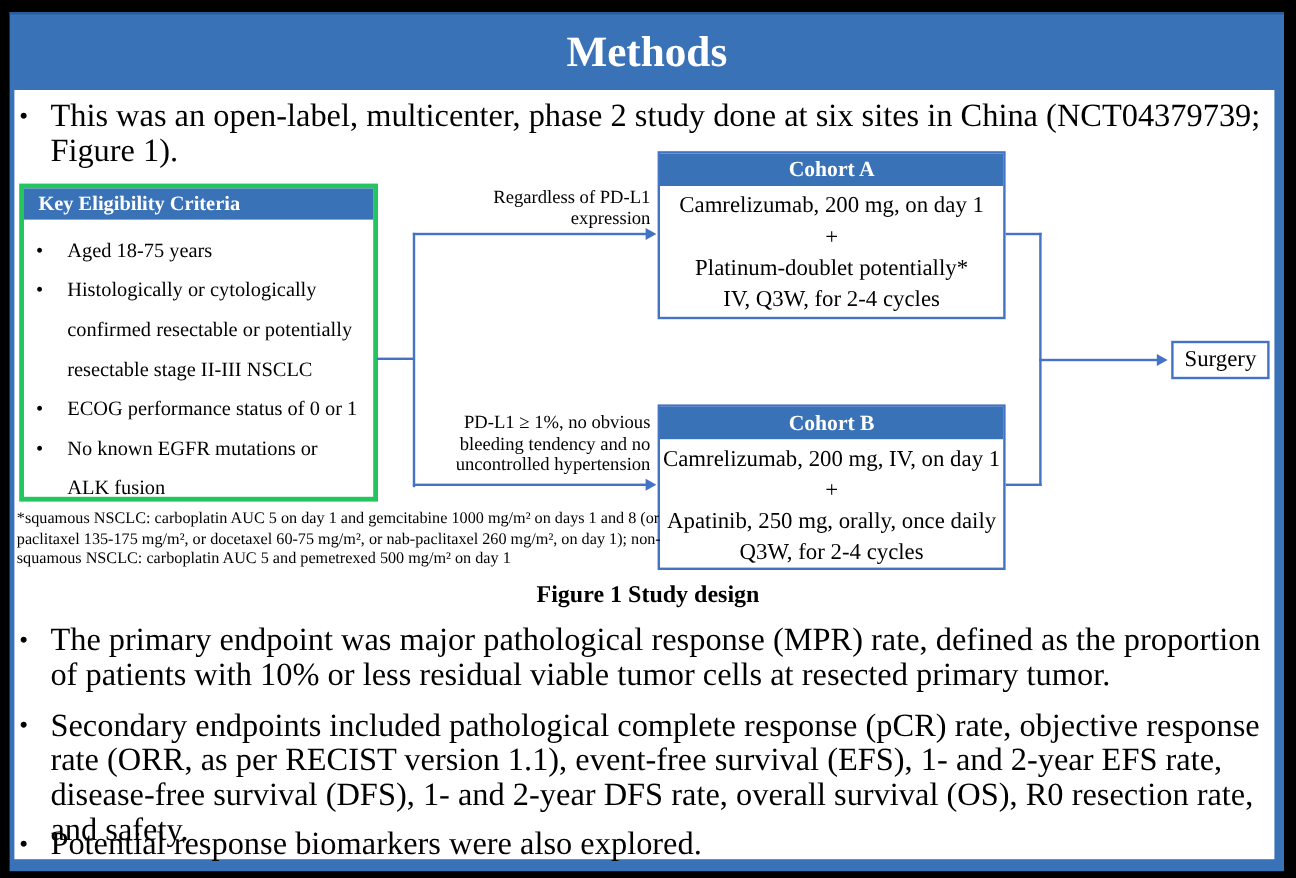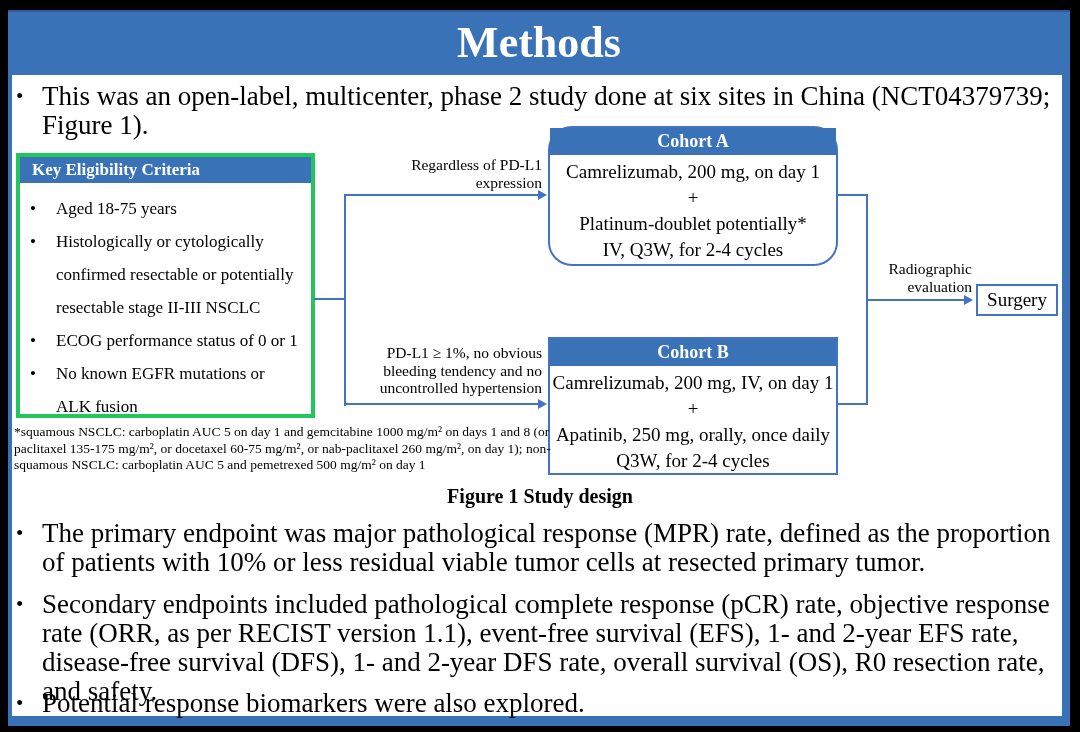--- a/index.html
+++ b/index.html
@@ -2,21 +2,21 @@
 <html><head>
 <meta charset="utf-8">
 <style>
   html,body{margin:0;padding:0;background:#000;}
   .slide{position:relative;width:1080px;height:732px;background:#000;overflow:hidden;
          font-family:"Liberation Serif","DejaVu Serif",serif;color:#000;}
   .blue-frame{position:absolute;left:8px;top:10px;width:1062px;height:716px;
               background:#3a72b8;border-top:2px solid #2a5c9c;box-sizing:border-box;}
   .white-content{position:absolute;left:12px;top:75px;width:1050px;height:641px;background:#ffffff;}
   .slide-title{position:absolute;left:8px;top:12px;width:1062px;height:62px;line-height:62px;
-               text-align:center;color:#fff;font-weight:bold;font-size:44px;}
+               text-align:center;color:#fff;font-weight:bold;font-size:36px;}
 
   
   .bullet-row{position:absolute;display:flex;}
   .bullet-marker{width:26px;flex:0 0 26px;font-size:21px;line-height:29px;}
   .bullet-text{font-size:27px;line-height:29px;}
   .b1{left:16px;top:82px;width:1040px;}
   .b2{left:16px;top:519px;width:1040px;}
   .b3{left:16px;top:590px;width:1040px;}
   .b4{left:16px;top:689px;width:1040px;}
 
@@ -25,21 +25,21 @@
             border:4px solid #22c55e;background:#fff;box-sizing:border-box;}
   .elig-header{height:26px;line-height:26px;background:#3a72b8;color:#fff;
                font-weight:bold;font-size:17px;padding-left:12px;}
   .elig-body{padding:9px 4px 0 10px;}
   .elig-item{display:flex;font-size:17px;line-height:33px;}
   .elig-bullet{flex:0 0 26px;width:26px;}
   .elig-text{white-space:pre-line;}
 
   
   .cohort-box{position:absolute;width:290px;border:2px solid #4472c4;background:#fff;box-sizing:border-box;}
-  .cohort-a{left:548px;top:126px;height:140px;border-radius:24px;}
+  .cohort-a{left:548px;top:126px;height:140px;}
   .cohort-b{left:548px;top:337px;height:138px;}
   .cohort-header{height:27px;line-height:27px;background:#3a72b8;color:#fff;
                  font-weight:bold;font-size:18px;text-align:center;}
   .cohort-body{padding-top:4px;}
   .cohort-line{font-size:19px;line-height:26px;text-align:center;}
 
   
   .surgery-box{position:absolute;left:976px;top:284px;width:82px;height:32px;
                border:2px solid #4472c4;background:#fff;box-sizing:border-box;
                text-align:center;line-height:28px;font-size:19px;}
@@ -121,22 +121,20 @@
   <div class="line l-b-out"></div>
   <div class="line l-merge-v"></div>
   <div class="line l-surg-h"></div>
   <div class="arrow-right ah-surg"></div>
 
   <div class="flow-label lbl-top">Regardless of PD-L1
 expression</div>
   <div class="flow-label lbl-bot">PD-L1 ≥ 1%, no obvious
 bleeding tendency and no
 uncontrolled hypertension</div>
-  <div class="flow-label lbl-radio">Radiographic
-evaluation</div>
 
   <div class="cohort-box cohort-a">
     <div class="cohort-header">Cohort A</div>
     <div class="cohort-body">
       <div class="cohort-line">Camrelizumab, 200 mg, on day 1</div>
       <div class="cohort-line">+</div>
       <div class="cohort-line">Platinum-doublet potentially*</div>
       <div class="cohort-line">IV, Q3W, for 2-4 cycles</div>
     </div>
   </div>

